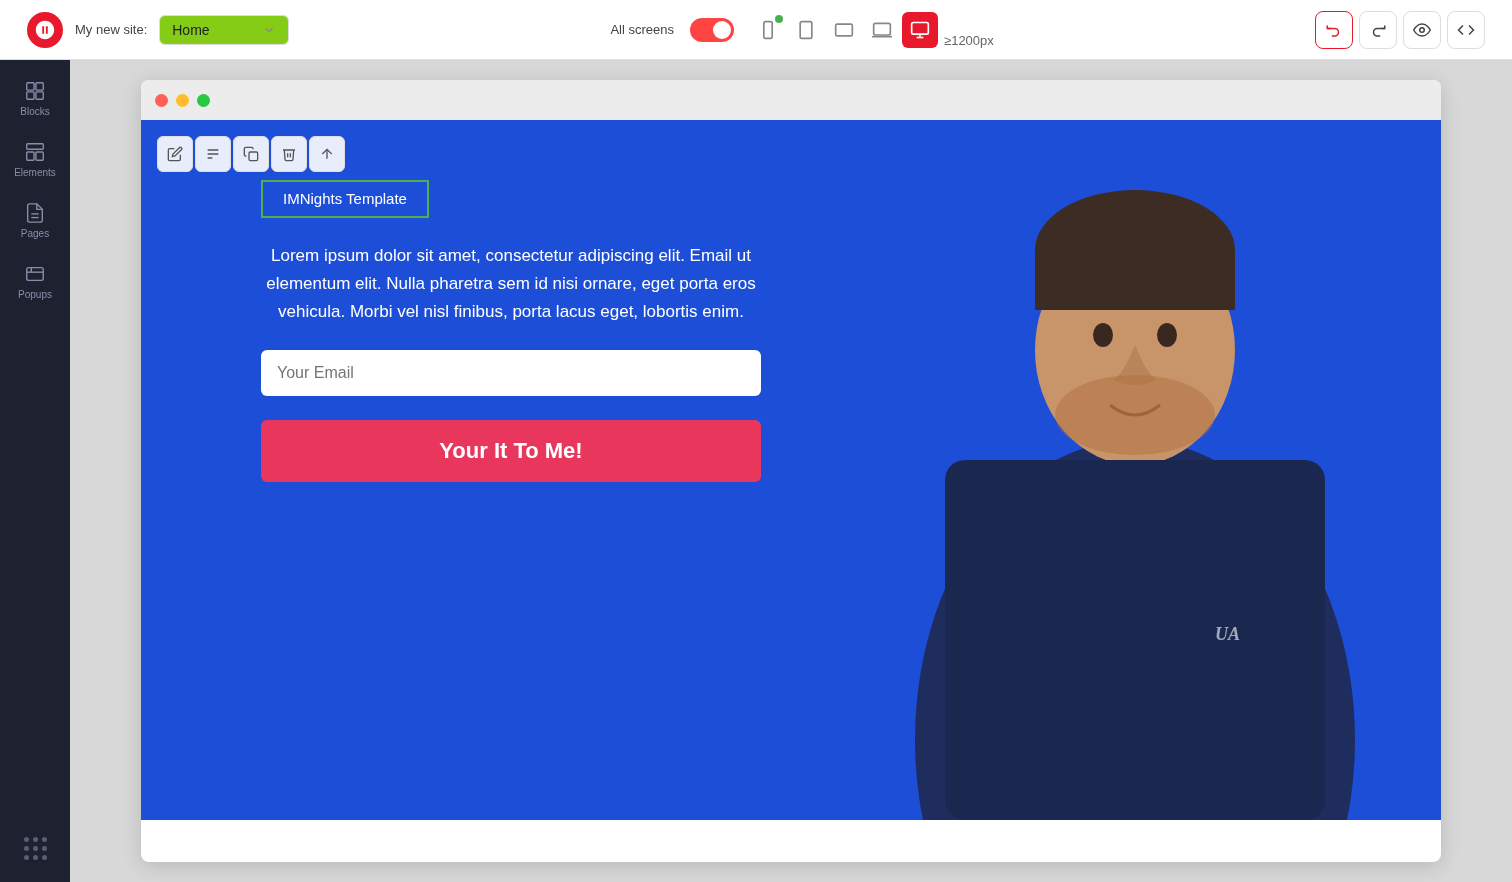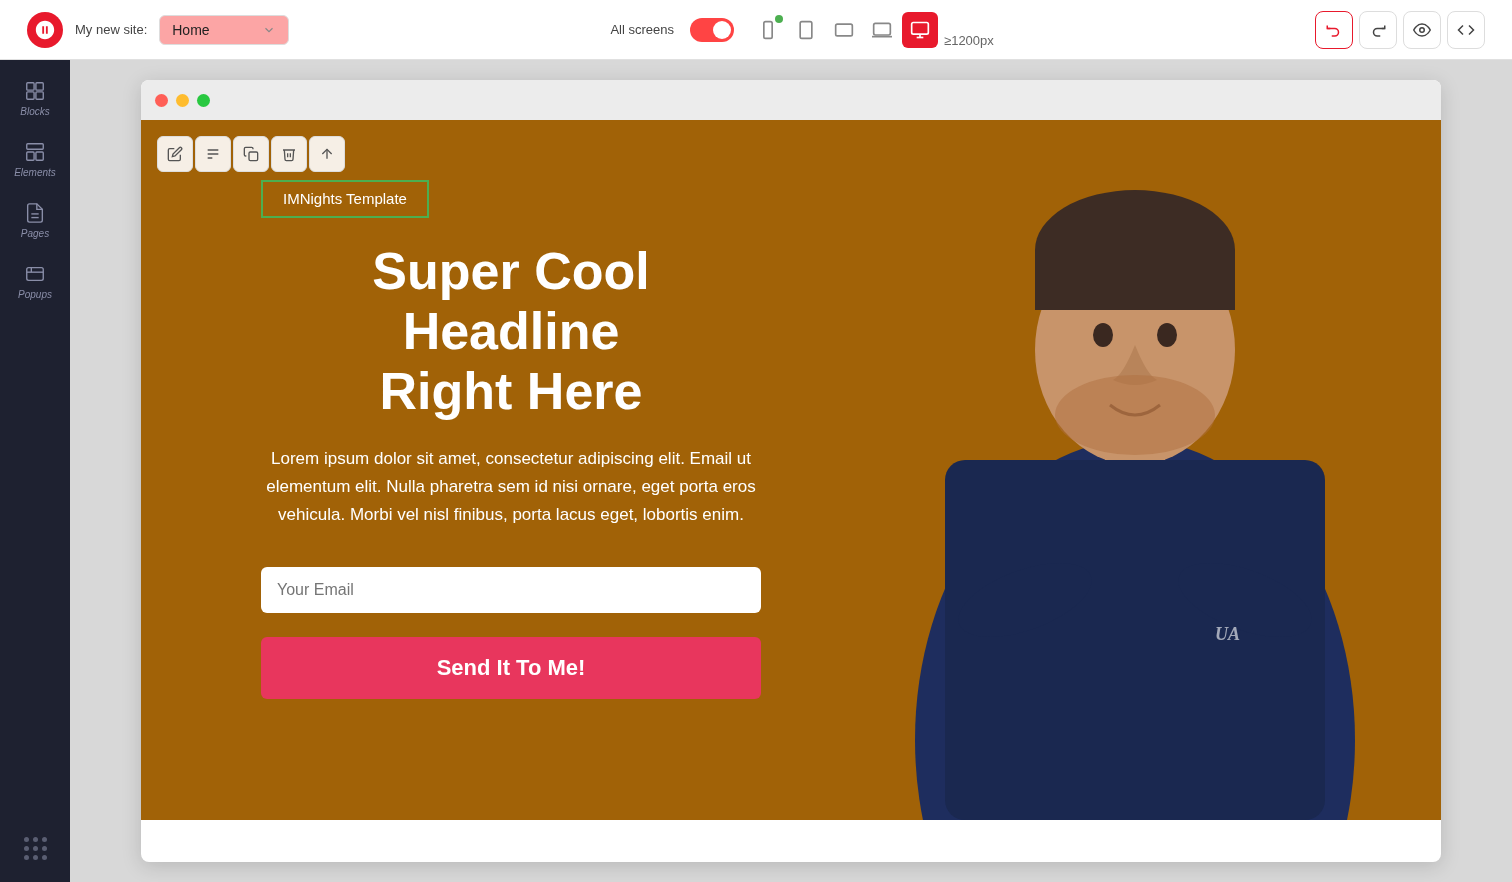--- a/index.html
+++ b/index.html
@@ -29,21 +29,21 @@
       color: #444;
       font-size: 13px;
       white-space: nowrap;
     }
     .topbar-page-selector {
       display: flex;
       align-items: center;
       border: 1px solid #ddd;
       border-radius: 6px;
       padding: 6px 12px;
-      background: #fca5a5;
+      background: #84cc16;
       cursor: pointer;
       gap: 8px;
       min-width: 130px;
     }
     .topbar-page-selector span { font-size: 14px; color: #222; flex: 1; }
     .topbar-center {
       flex: 1;
       display: flex;
       align-items: center;
       justify-content: center;
@@ -126,21 +126,20 @@
     }
     .sidebar-item {
       display: flex;
       flex-direction: column;
       align-items: center;
       padding: 10px 0;
       width: 100%;
       cursor: pointer;
       color: #8a8ea8;
       gap: 4px;
-      font-style: italic;
     }
     .sidebar-item svg { width: 22px; height: 22px; }
     .sidebar-item-label { font-size: 10px; }
     .sidebar-dots {
       margin-top: auto;
       display: grid;
       grid-template-columns: 1fr 1fr 1fr;
       gap: 4px;
       padding: 12px;
     }
@@ -178,21 +177,21 @@
       gap: 8px;
     }
     .browser-btn { width: 13px; height: 13px; border-radius: 50%; }
     .browser-btn.red { background: #ff5f57; }
     .browser-btn.yellow { background: #febc2e; }
     .browser-btn.green { background: #28c840; }
 
     
     .page-content {
       position: relative;
-      background: #a16207;
+      background: #1d4ed8;
       min-height: 700px;
       overflow: hidden;
     }
 
     
     .floating-toolbar {
       position: absolute;
       top: 16px;
       left: 16px;
       display: flex;
@@ -233,21 +232,20 @@
       font-size: 17px;
       color: #fff;
       line-height: 1.65;
       text-align: center;
     }
 
     .email-input-wrap {
       background: #fff;
       border-radius: 6px;
       padding: 14px 16px;
-      margin-top: 13px;
     }
     .email-input-wrap input {
       border: none;
       outline: none;
       font-size: 16px;
       color: #aaa;
       width: 100%;
       background: transparent;
     }
 
@@ -460,32 +458,28 @@
               </svg>
           </div>
         </div>
 
         <div class="content-block">
 
           <div style="border: 2px solid #4caf50; padding: 8px 20px; display: inline-block; width: fit-content;">
             <span style="color: #fff; font-size: 15px;">IMNights Template</span>
           </div>
 
-          <h1 class="headline">
-            <span>Super Cool Headline</span><br>
-            <span>Right Here</span>
-          </h1>
 
           <p class="body-text">Lorem ipsum dolor sit amet, consectetur adipiscing elit. Email ut elementum elit. Nulla pharetra sem id nisi ornare, eget porta eros vehicula. Morbi vel nisl finibus, porta lacus eget, lobortis enim.</p>
 
           <div class="email-input-wrap">
             <input type="email" placeholder="Your Email" style="">
           </div>
 
-          <button class="cta-btn">Send It To Me!</button>
+          <button class="cta-btn">Your It To Me!</button>
         </div>
 
         <div class="person-image">
           <svg width="540" height="700" viewBox="0 0 540 700">
 
             <ellipse cx="270" cy="620" rx="220" ry="300" fill="#1e2d5e"></ellipse>
 
             <rect x="240" y="280" width="60" height="80" fill="#c8946a"></rect>
 
             <ellipse cx="270" cy="230" rx="100" ry="115" fill="#c8946a"></ellipse>

